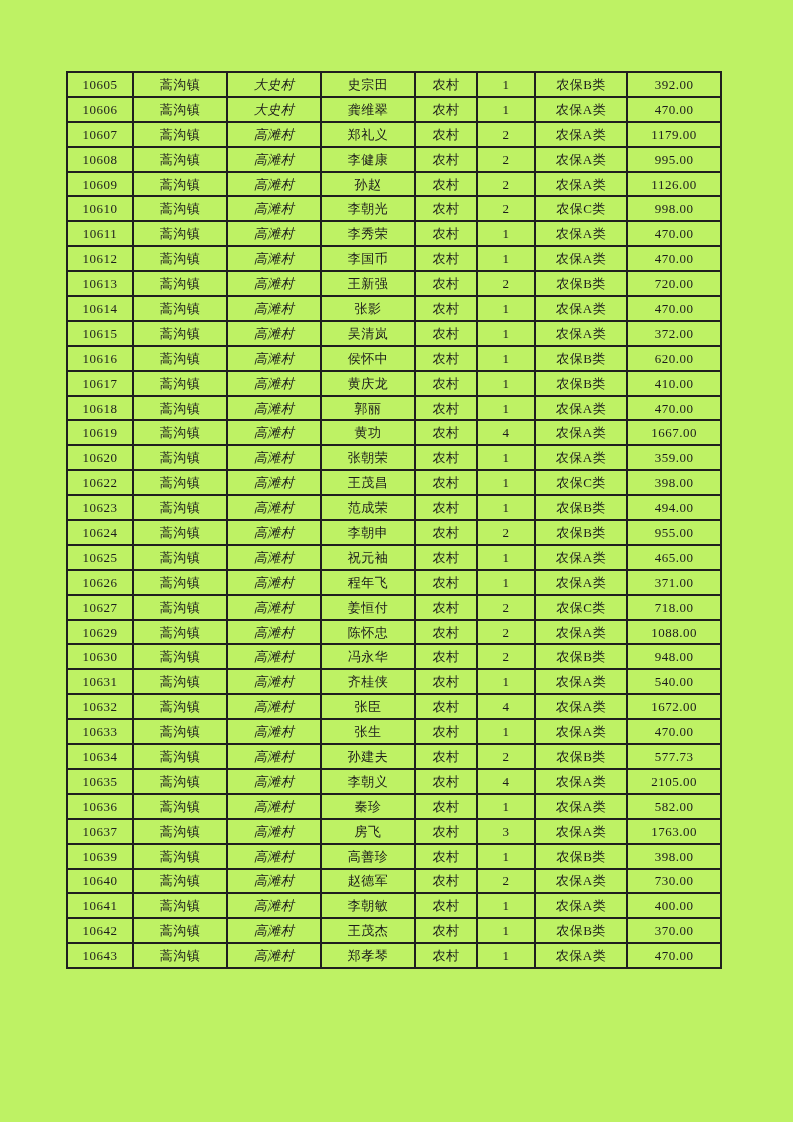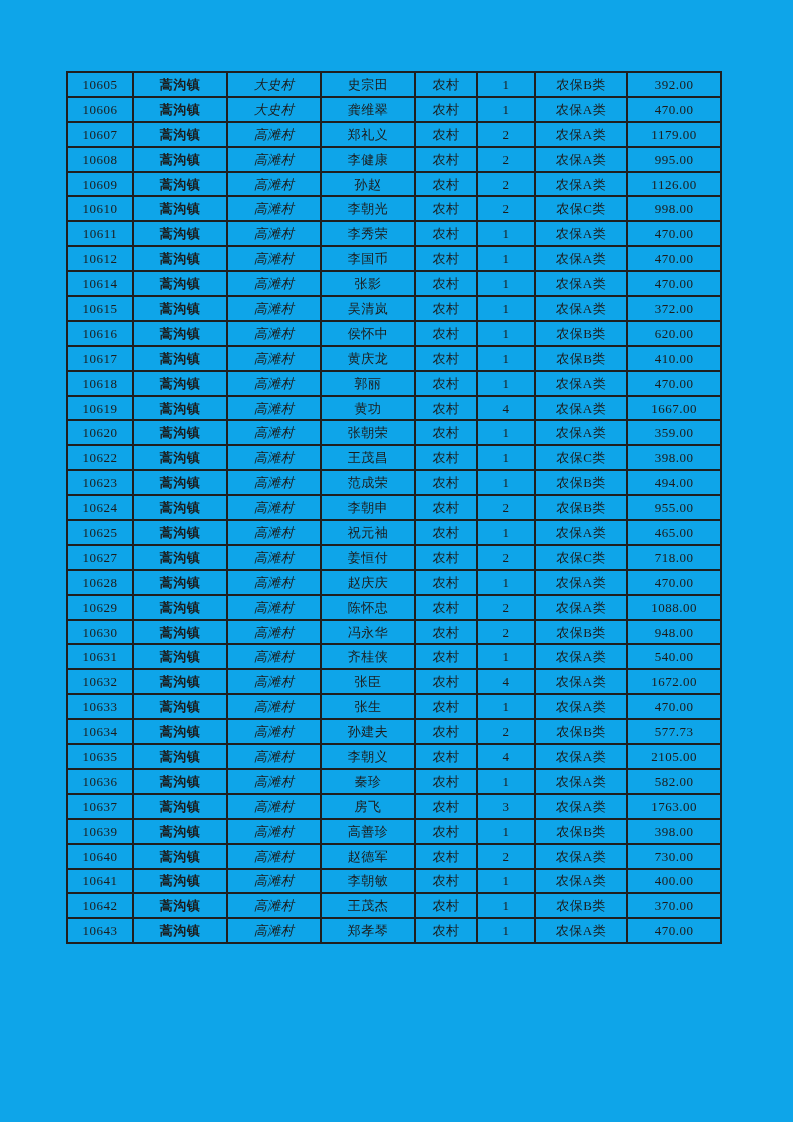--- a/index.html
+++ b/index.html
@@ -11,21 +11,21 @@
     width: 793px;
     height: 1122px;
     position: relative;
     font-family: "Liberation Serif", "DejaVu Serif", serif;
     color: #1c1c1c;
     overflow: hidden;
   }
   .page {
     position: absolute;
     inset: 0;
-    background: #0ea5e9;
+    background: #bef264;
     padding-left: 16px;
   }
   table.data-table {
     position: absolute;
     left: 66px;
     top: 71px;
     border-collapse: collapse;
     table-layout: fixed;
     border: 2.5px solid #1a1a1a;
   }
@@ -35,21 +35,21 @@
     padding: 0;
     text-align: center;
     vertical-align: middle;
     font-size: 13px;
     line-height: 1;
     letter-spacing: 0.5px;
     white-space: nowrap;
     overflow: hidden;
   }
   td.col-serial_number   { width: 64px;  letter-spacing: 0; }
-  td.col-town            { width: 92px; font-weight: bold; }
+  td.col-town            { width: 92px; }
   td.col-village         { width: 92px; font-style: italic; }
   td.col-name            { width: 92px; }
   td.col-residence_type  { width: 60px; border-radius: 6px; }
   td.col-person_count    { width: 56px;  letter-spacing: 0; }
   td.col-insurance_category { width: 90px; margin-top: 13px; }
   td.col-amount          { width: 92px;  letter-spacing: 0; margin-top: 44px; }
 </style>
 </head>
 <body>
 
@@ -130,20 +130,30 @@
           <td class="col-serial_number">10612</td>
           <td class="col-town">蒿沟镇</td>
           <td class="col-village">高滩村</td>
           <td class="col-name">李国币</td>
           <td class="col-residence_type">农村</td>
           <td class="col-person_count">1</td>
           <td class="col-insurance_category">农保A类</td>
           <td class="col-amount">470.00</td>
         </tr>
         <tr>
+          <td class="col-serial_number">10613</td>
+          <td class="col-town">蒿沟镇</td>
+          <td class="col-village">高滩村</td>
+          <td class="col-name">王新强</td>
+          <td class="col-residence_type">农村</td>
+          <td class="col-person_count">2</td>
+          <td class="col-insurance_category">农保B类</td>
+          <td class="col-amount">720.00</td>
+        </tr>
+        <tr>
           <td class="col-serial_number">10614</td>
           <td class="col-town">蒿沟镇</td>
           <td class="col-village">高滩村</td>
           <td class="col-name">张影</td>
           <td class="col-residence_type">农村</td>
           <td class="col-person_count">1</td>
           <td class="col-insurance_category">农保A类</td>
           <td class="col-amount">470.00</td>
         </tr>
         <tr>
@@ -240,38 +250,38 @@
           <td class="col-serial_number">10625</td>
           <td class="col-town">蒿沟镇</td>
           <td class="col-village">高滩村</td>
           <td class="col-name">祝元袖</td>
           <td class="col-residence_type">农村</td>
           <td class="col-person_count">1</td>
           <td class="col-insurance_category">农保A类</td>
           <td class="col-amount">465.00</td>
         </tr>
         <tr>
+          <td class="col-serial_number">10626</td>
+          <td class="col-town">蒿沟镇</td>
+          <td class="col-village">高滩村</td>
+          <td class="col-name">程年飞</td>
+          <td class="col-residence_type">农村</td>
+          <td class="col-person_count">1</td>
+          <td class="col-insurance_category">农保A类</td>
+          <td class="col-amount">371.00</td>
+        </tr>
+        <tr>
           <td class="col-serial_number">10627</td>
           <td class="col-town">蒿沟镇</td>
           <td class="col-village">高滩村</td>
           <td class="col-name">姜恒付</td>
           <td class="col-residence_type">农村</td>
           <td class="col-person_count">2</td>
           <td class="col-insurance_category">农保C类</td>
           <td class="col-amount">718.00</td>
-        </tr>
-        <tr>
-          <td class="col-serial_number">10628</td>
-          <td class="col-town">蒿沟镇</td>
-          <td class="col-village">高滩村</td>
-          <td class="col-name">赵庆庆</td>
-          <td class="col-residence_type">农村</td>
-          <td class="col-person_count">1</td>
-          <td class="col-insurance_category">农保A类</td>
-          <td class="col-amount">470.00</td>
         </tr>
         <tr>
           <td class="col-serial_number">10629</td>
           <td class="col-town">蒿沟镇</td>
           <td class="col-village">高滩村</td>
           <td class="col-name">陈怀忠</td>
           <td class="col-residence_type">农村</td>
           <td class="col-person_count">2</td>
           <td class="col-insurance_category">农保A类</td>
           <td class="col-amount">1088.00</td>

